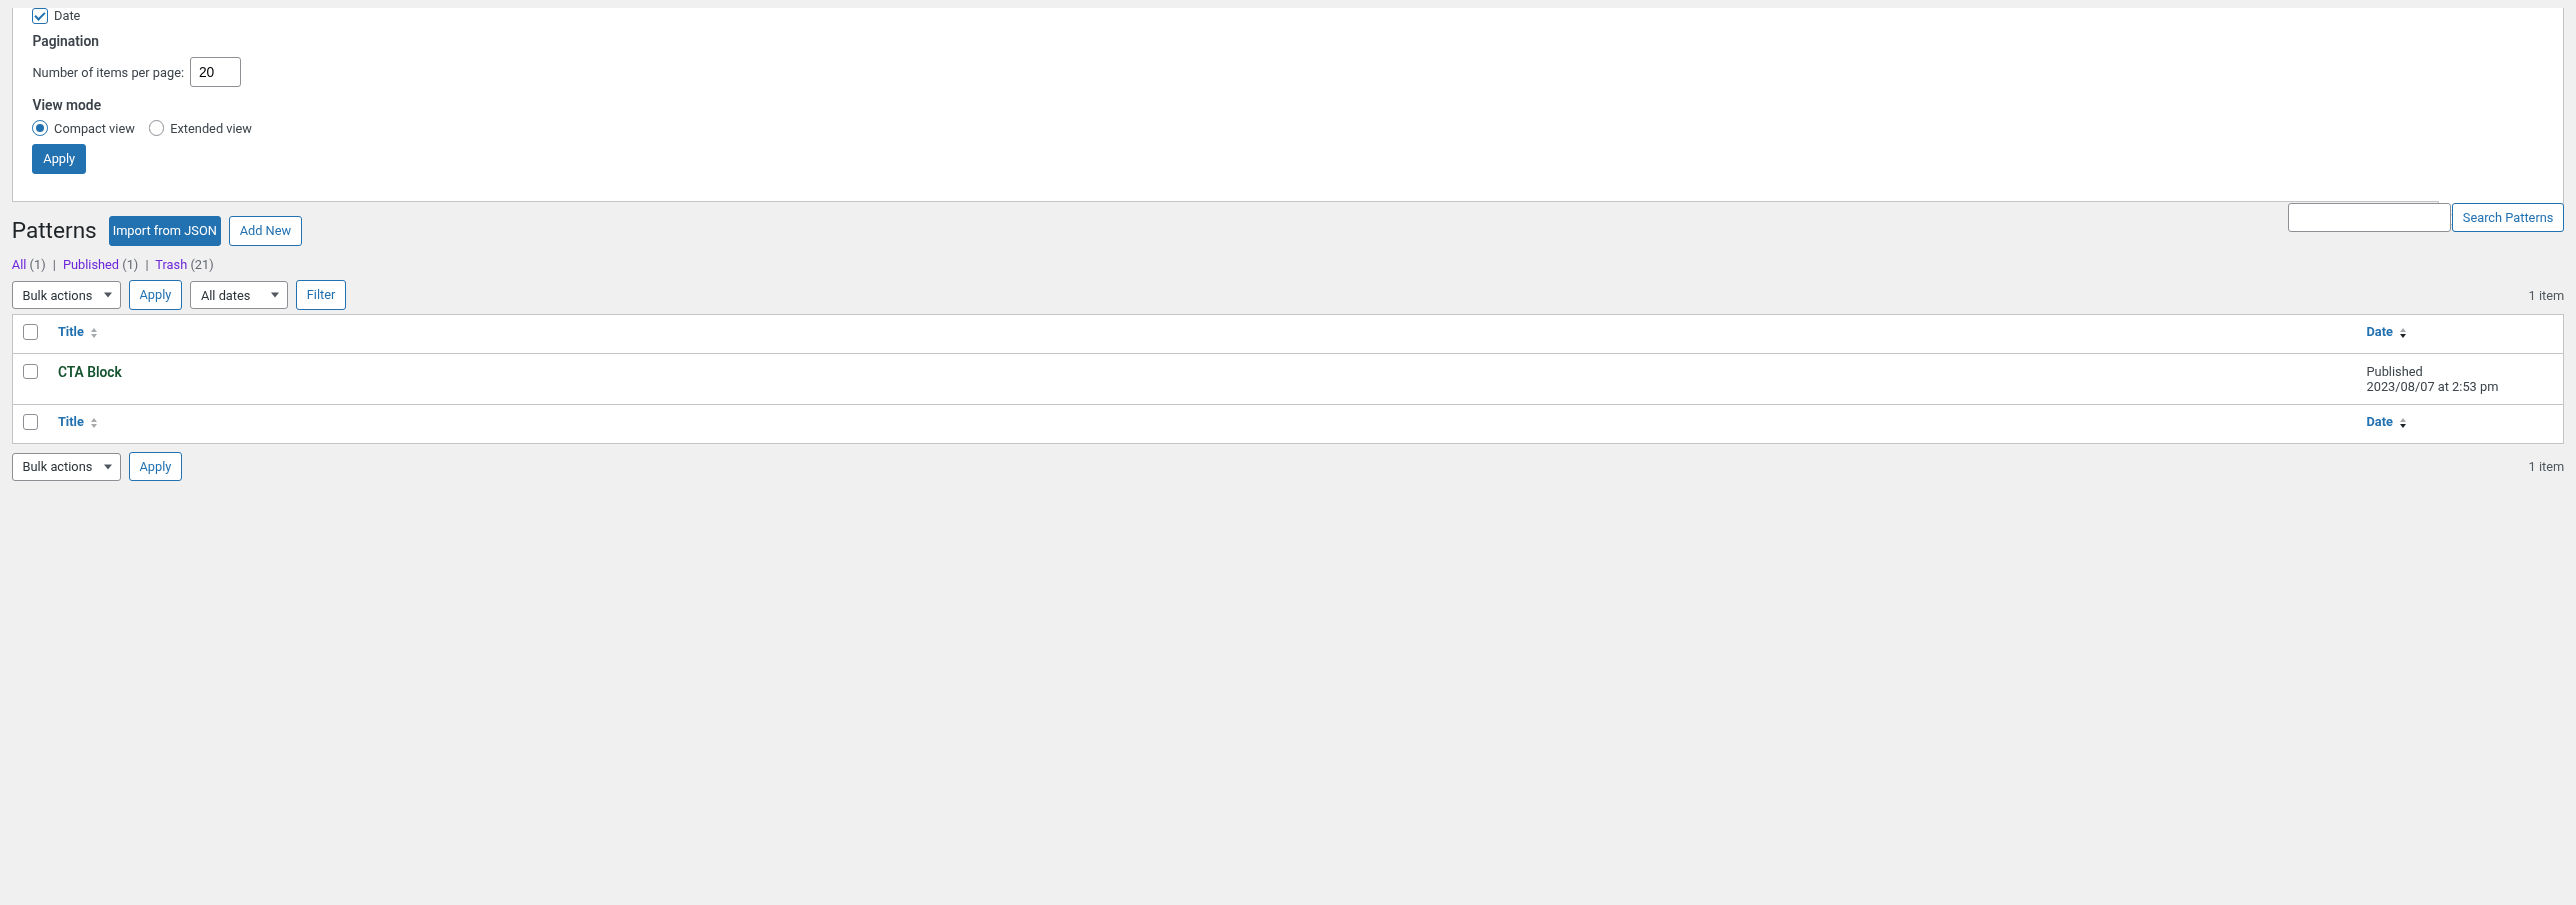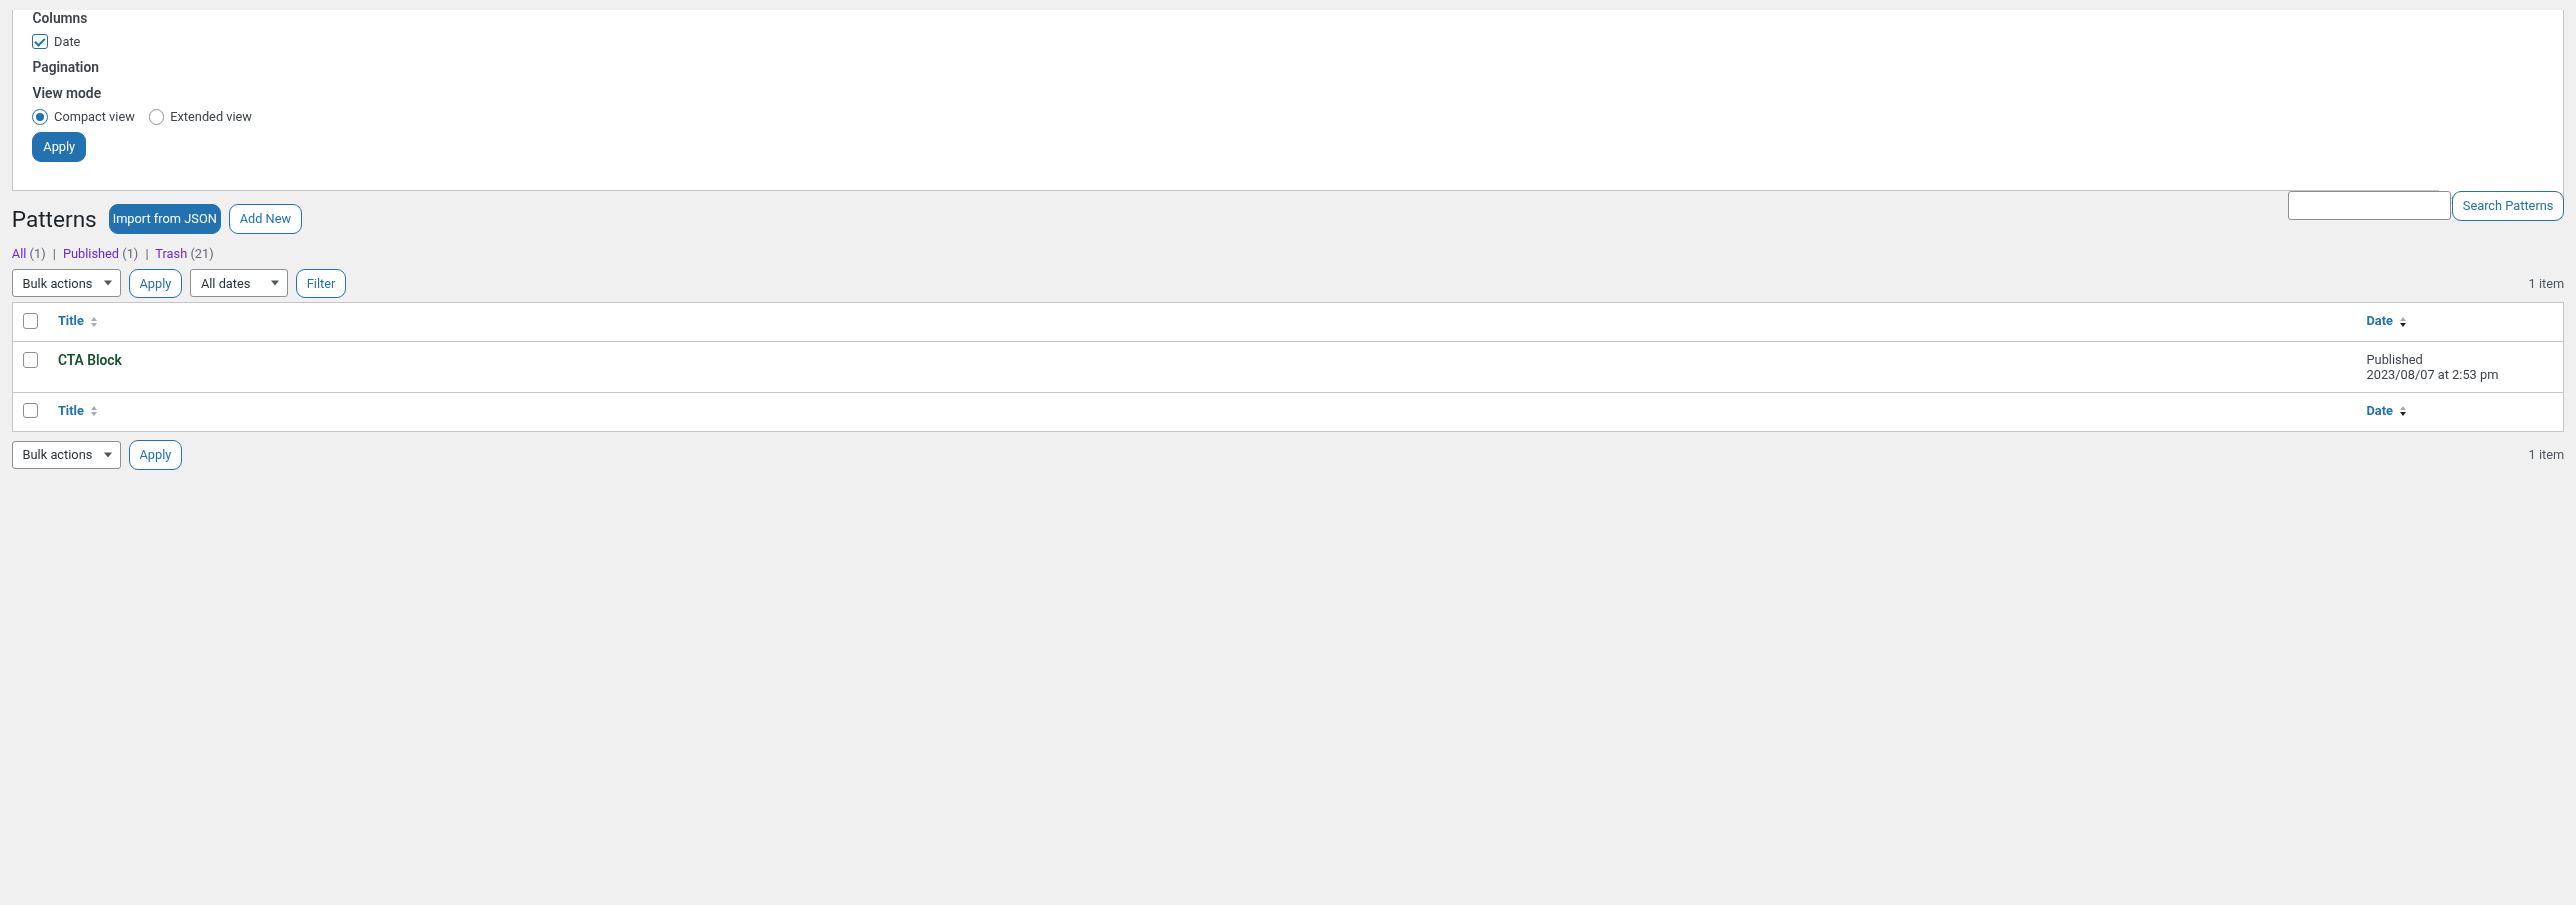--- a/index.html
+++ b/index.html
@@ -36,21 +36,21 @@
     width:15.7px; height:15.7px; border:1px solid #8c8f94; border-radius:50%; background:#fff;
     display:inline-flex; align-items:center; justify-content:center;
   }
   .radio.checked { border-color:#2271b1; }
   .radio.checked::after { content:""; width:7.9px; height:7.9px; background:#2271b1; border-radius:50%; display:block; }
   input[type=text].num {
     width: 51px; height: 29.5px; border:1px solid #8c8f94; border-radius:3px; padding:0 7.9px; font-size:13.8px; margin-left:5.9px;
   }
   .button {
     display:inline-block; font-size:12.8px; line-height:2.15384615; min-height:29.5px; padding:0 9.8px;
-    border-radius:9px; cursor:pointer; border:1px solid;
+    border-radius:3px; cursor:pointer; border:1px solid;
   }
   .button-primary { background:#2271b1; border-color:#2271b1; color:#fff; }
   .button-outline { background:#fff; border-color:#2271b1; color:#2271b1; }
 
   .screen-meta-toggle {
     float:right; margin-top: -1px;
     border:1px solid #c3c4c7; border-top:none; background:#fff;
     border-bottom-left-radius:3.9px; border-bottom-right-radius:3.9px;
     padding: 3.9px 11.8px; font-size:12.8px; color:#646970; cursor:pointer;
     display:flex; align-items:center; gap:5.9px;
@@ -114,29 +114,32 @@
 
   .top-right-wrap { position:relative; height:0; }
   .header-area { position:relative; }
 
   .clearfix::after { content:""; display:table; clear:both; }
 </style>
 </head>
 <body>
 
 <div class="screen-options-panel">
-  <h5>Columns</h5>
   <div class="so-row">
     <label>
       <span class="checkbox checked"></span>
       <span>Date</span>
     </label>
   </div>
 
   <h5>Pagination</h5>
+  <div class="so-row">
+    <span>Number of items per page:</span>
+    <input type="text" class="num" value="20" style="">
+  </div>
 
   <h5>View mode</h5>
   <div class="so-row">
     <label>
       <span class="radio checked"></span>
       <span>Compact view</span>
     </label>
     <label>
       <span class="radio"></span>
       <span>Extended view</span>

